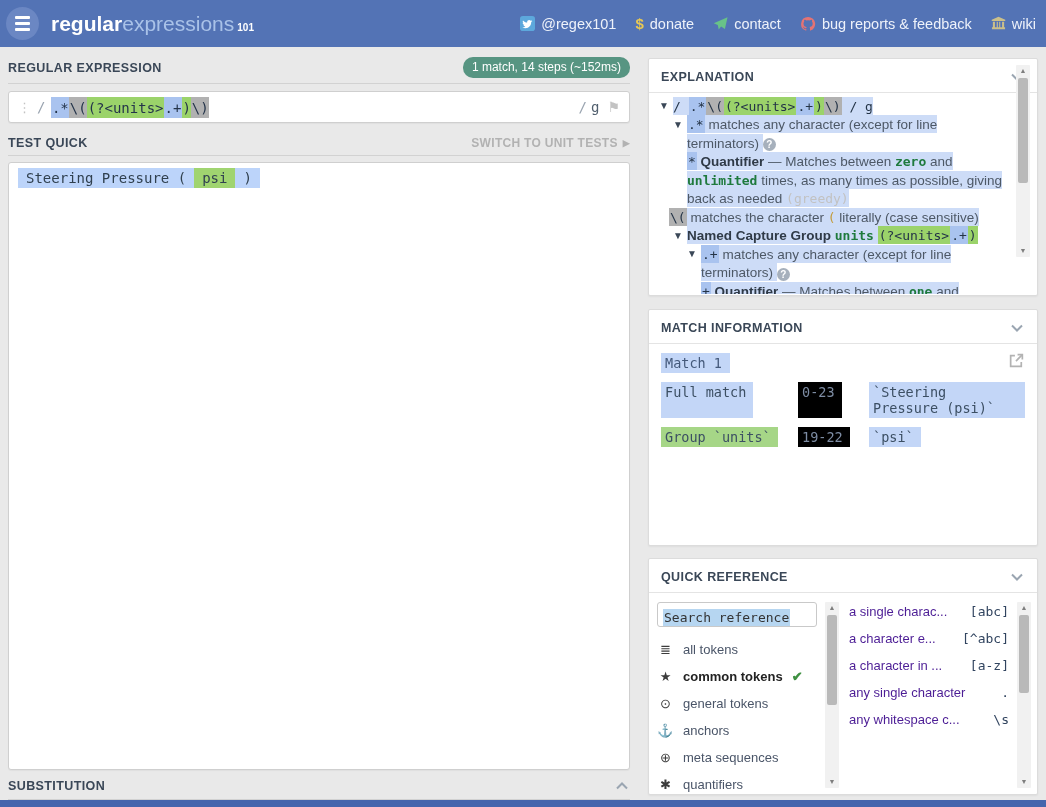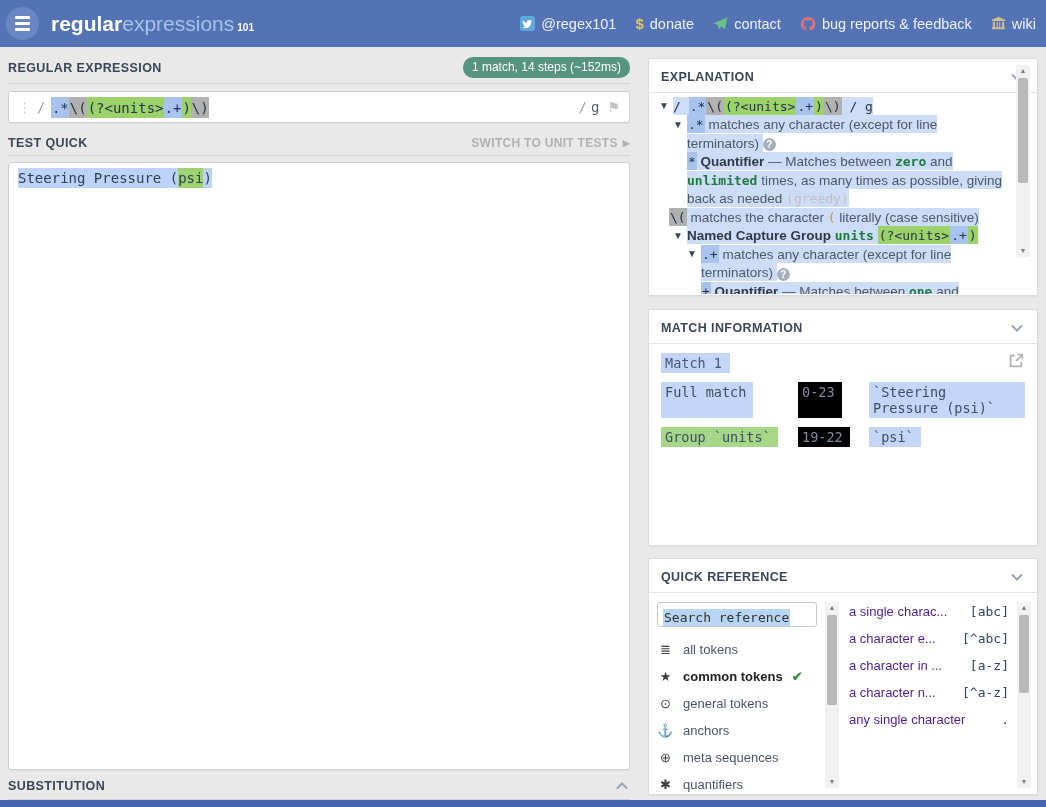--- a/index.html
+++ b/index.html
@@ -62,21 +62,21 @@
   #flag-icon { color:#c3c3c3; font-size:14px; margin-left:4px; }
 
   #teststring-row { margin-top:13px; }
   #switch-link { color:#b2b2b2; font-size:12px; font-weight:700; letter-spacing:.3px; cursor:pointer; display:flex; align-items:center; gap:5px;}
   #switch-link .arrow { font-size:9px; }
   #test-card {
     margin-top:6px; height:608px; background:#fff; border:1px solid #cfcfcf;
     border-radius:3px; padding:7px 9px; font-family:"DejaVu Sans Mono",monospace;
     font-size:14px; color:#30404f; cursor:text; box-shadow:0 1px 1px rgba(0,0,0,.04);
   }
-  #test-content span { padding:2px 0; }
+  #test-content span { padding:2px 8px; }
   .ts-blue  { background:#bcd4fa; }
   .ts-green { background:#a0d470; }
 
   #subst-row { margin-top:8px; }
 
   
   #right-col { position:absolute; left:648px; top:47px; width:390px; }
   .card {
     background:#fff; border:1px solid #dcdcdc; border-radius:2px;
     box-shadow:0 1px 2px rgba(0,0,0,.05); position:relative;
@@ -343,26 +343,26 @@
           </div>
         <div class="tok-row">
             <span class="lbl">a character e...</span>
             <span class="code">[^abc]</span>
           </div>
         <div class="tok-row">
             <span class="lbl">a character in ...</span>
             <span class="code">[a-z]</span>
           </div>
         <div class="tok-row">
-            <span class="lbl">a character n...</span>
-            <span class="code">[^a-z]</span>
-          </div>
-        <div class="tok-row">
             <span class="lbl">any single character</span>
             <span class="code">.</span>
+          </div>
+        <div class="tok-row">
+            <span class="lbl">any whitespace c...</span>
+            <span class="code">\s</span>
           </div>
         <div class="sb" id="qr-right-sb">
           <div class="up">▲</div>
           <div class="th"></div>
           <div class="dn">▼</div>
         </div>
       </div>
     </div>
   </div>
 </div>

